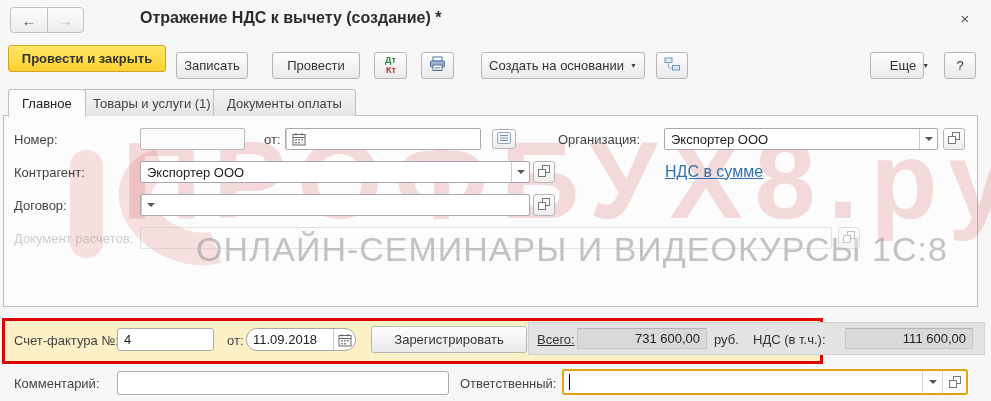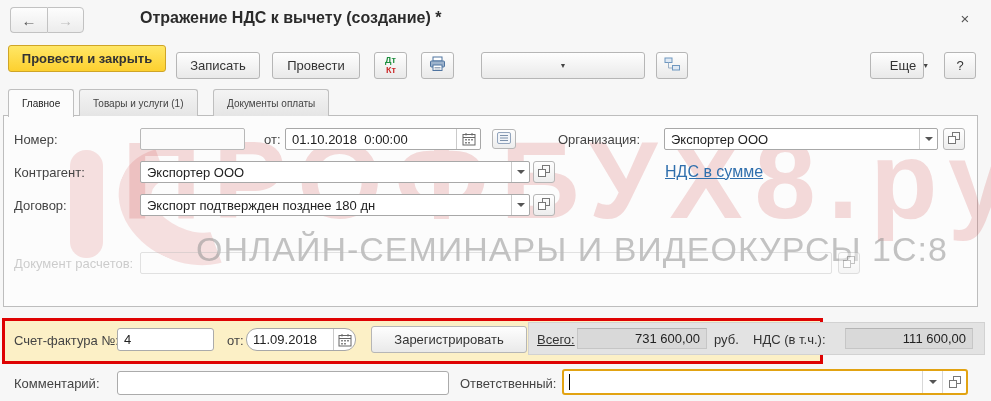--- a/index.html
+++ b/index.html
@@ -22,21 +22,21 @@
     width:37px; height:26px; display:flex; align-items:center; justify-content:center;
     background:linear-gradient(#fdfdfd,#ececec); border:1px solid #c2c2c2; font-size:15px; font-weight:bold;
   }
   .navbtn.first { border-radius:4px 0 0 4px; border-right:none; color:#555; }
   .navbtn.second { border-radius:0 4px 4px 0; color:#bdbdbd; }
   .title { position:absolute; left:140px; top:9px; font-size:16px; font-weight:bold; color:#2b2b2b; z-index:2; }
   .closebtn { position:absolute; left:952px; top:5px; width:26px; height:26px; display:flex;
     align-items:center; justify-content:center; font-size:15px; color:#555; z-index:2; }
   .tab {
     position:absolute; top:89px; height:27px; display:flex; align-items:center;
-    padding:0 13px; font-size:10px; color:#444;
+    padding:0 13px; font-size:13px; color:#444;
     background:linear-gradient(#f4f4f4,#e5e5e5); border:1px solid #bfbfbf; border-bottom:none;
     border-radius:3px 3px 0 0; z-index:2; white-space:nowrap;
   }
   .tab.active { background:#fcfcfc; height:28px; z-index:4; color:#222; }
   .panel { position:absolute; left:3px; top:115px; width:975px; height:192px;
     background:#fcfcfc; border:1px solid #bdbdbd; z-index:0; }
   .wm-main { position:absolute; left:122px; top:116px; font-size:110px; font-weight:bold;
     letter-spacing:12px; color:rgba(206,62,62,0.18); z-index:1; white-space:nowrap; }
   .wm-sub { position:absolute; left:196px; top:230px; font-size:34px; letter-spacing:1px;
     color:rgba(145,145,145,0.55); z-index:1; white-space:nowrap; }
@@ -51,21 +51,21 @@
   }
   .field .txt { padding:0 6px; white-space:pre; overflow:hidden; flex:1; }
   .zone { width:18px; align-self:stretch; border-left:1px solid #cacaca;
     display:flex; align-items:center; justify-content:center; }
   .zone.cal { width:24px; }
   .tri { width:0; height:0; border-left:4px solid transparent; border-right:4px solid transparent;
     border-top:4px solid #555; }
   .openbtn { position:absolute; width:22px; height:22px; background:linear-gradient(#fefefe,#ededed);
     border:1px solid #b6b6b6; border-radius:3px; display:flex; align-items:center; justify-content:center; z-index:2; }
   .link { position:absolute; font-size:16px; color:#2f6fad; text-decoration:underline; z-index:2; cursor:pointer; }
-  .faded { opacity:0.42;margin-top:25px; }
+  .faded { opacity:0.42; }
   .faded-field { background:transparent; border-color:#bdbdbd; }
   .redbox { position:absolute; left:2px; top:318px; width:821px; height:46px;
     border:3px solid #de0202; background:#fcf0c6; z-index:2; }
   .graypanel { position:absolute; left:528px; top:322px; width:457px; height:33px;
     background:#e3e3e3; border:1px solid #d2d2d2; z-index:2; }
   .sunken { position:absolute; height:21px; background:#d9d9d9; border:1px solid #c6c6c6;
     border-top-color:#b4b4b4; font-size:13px; color:#222; display:flex; align-items:center;
     justify-content:flex-end; padding:0 6px; z-index:3; }
   .textinput { position:absolute; border:1px solid #ababab; border-radius:3px; background:#fff;
     font-family:"Liberation Sans",sans-serif; font-size:13px; color:#222; padding:0 6px; z-index:3; outline:none; }
@@ -92,21 +92,21 @@
     </div>
 </div>
 <div class="title">Отражение НДС к вычету (создание) *</div>
 <div class="closebtn">
     <span>×</span>
   </div>
 
 <div class="btn btn-yellow" style="left:8px; top:45px; width:158px;">
   <span>Провести и закрыть</span>
 </div>
-<div class="btn" style="left:176px; top:52px; width:84px;">
+<div class="btn" style="left:176px; top:52px; width:72px;">
   <span>Записать</span>
 </div>
 <div class="btn" style="left:272px; top:52px; width:88px;">
   <span>Провести</span>
 </div>
 <div class="btn" style="left:374px; top:52px; width:33px; padding:0;">
   <span class="dtkt">
     <span class="dt">Дт</span>
     <span class="kt">Кт</span>
   </span>
@@ -116,20 +116,21 @@
     <svg width="17" height="16" viewBox="0 0 17 16">
       <rect x="4" y="1" width="9" height="4" fill="#fff" stroke="#4f74a0"></rect>
       <rect x="1.5" y="5" width="14" height="6" rx="1" fill="#9db3cc" stroke="#4f74a0"></rect>
       <rect x="4" y="9" width="9" height="5.5" fill="#fff" stroke="#4f74a0"></rect>
       <line x1="5.5" y1="11.5" x2="11.5" y2="11.5" stroke="#9aa9bc"></line>
       <line x1="5.5" y1="13" x2="11.5" y2="13" stroke="#9aa9bc"></line>
     </svg>
   </span>
 </div>
 <div class="btn" style="left:481px; top:52px; width:164px;">
+  <span>Создать на основании</span>
   <span class="caret">▼</span>
 </div>
 <div class="btn" style="left:656px; top:52px; width:32px; padding:0;">
   <span>
     <svg width="16" height="14" viewBox="0 0 16 14">
       <rect x="1" y="1" width="7" height="4.5" fill="#dfe9f4" stroke="#6f97bf"></rect>
       <path d="M4.5 5.5 V11 H8.5" fill="none" stroke="#9ab0c6"></path>
       <rect x="8.5" y="8.5" width="7" height="4.5" fill="#dfe9f4" stroke="#6f97bf"></rect>
     </svg>
   </span>
@@ -158,21 +159,20 @@
 <div class="wm-arc"></div>
 <div class="wm-main">ПРОФБУХ8.ру</div>
 <div class="wm-sub">ОНЛАЙН-СЕМИНАРЫ И ВИДЕОКУРСЫ 1С:8</div>
 
 <div class="lbl" style="left:14px; top:132px;">Номер:</div>
 <div class="field" style="left:140px; top:128px; width:105px; background:#fbfbfb; border-color:#b8b8b8;">
   <span class="txt"></span>
 </div>
 <div class="lbl" style="left:264px; top:132px;">от:</div>
 <div class="field" style="left:285px; top:128px; width:196px;">
-  <span class="txt">01.10.2018  0:00:00</span>
   <span class="zone cal">
     <svg width="14" height="14" viewBox="0 0 14 14">
       <rect x="1" y="2.5" width="12" height="10.5" fill="#fff" stroke="#666"></rect>
       <line x1="1" y1="5.5" x2="13" y2="5.5" stroke="#666"></line>
       <line x1="4" y1="1" x2="4" y2="3.5" stroke="#666"></line>
       <line x1="10" y1="1" x2="10" y2="3.5" stroke="#666"></line>
       <rect x="3" y="7" width="2" height="1.5" fill="#888"></rect>
         <rect x="6" y="7" width="2" height="1.5" fill="#888"></rect>
         <rect x="9" y="7" width="2" height="1.5" fill="#888"></rect>
       <rect x="3" y="10" width="2" height="1.5" fill="#888"></rect>
@@ -218,21 +218,20 @@
     <svg width="12" height="12" viewBox="0 0 12 12">
       <rect x="4.5" y="0.5" width="7" height="7" fill="none" stroke="#777"></rect>
       <rect x="0.5" y="4.5" width="7" height="7" fill="#fff" stroke="#777"></rect>
     </svg>
   </span>
 </div>
 <div class="link" style="left:665px; top:163px;">НДС в сумме</div>
 
 <div class="lbl" style="left:14px; top:198px;">Договор:</div>
 <div class="field" style="left:140px; top:194px; width:390px;">
-  <span class="txt">Экспорт подтвержден позднее 180 дн</span>
   <span class="zone">
       <span class="tri"></span>
     </span>
 </div>
 <div class="openbtn" style="left:533px; top:194px;">
   <span>
     <svg width="12" height="12" viewBox="0 0 12 12">
       <rect x="4.5" y="0.5" width="7" height="7" fill="none" stroke="#777"></rect>
       <rect x="0.5" y="4.5" width="7" height="7" fill="#fff" stroke="#777"></rect>
     </svg>

